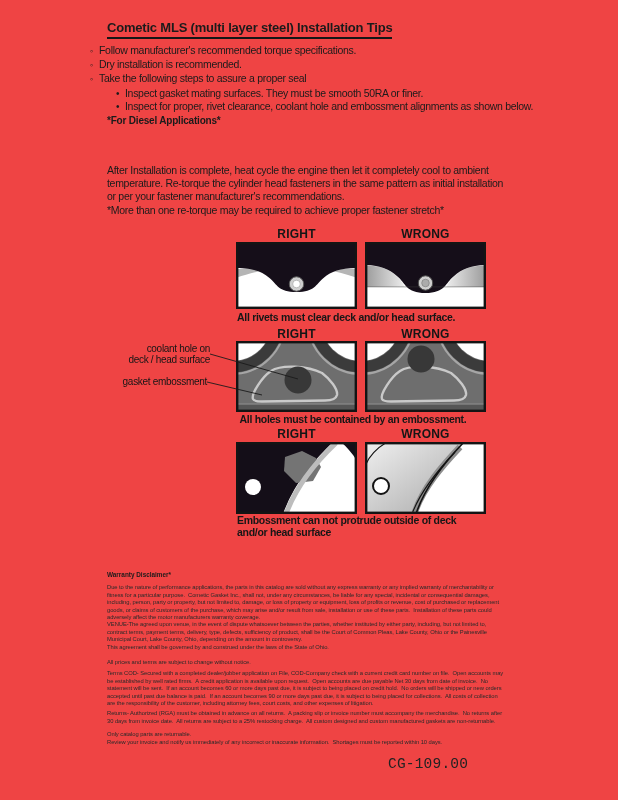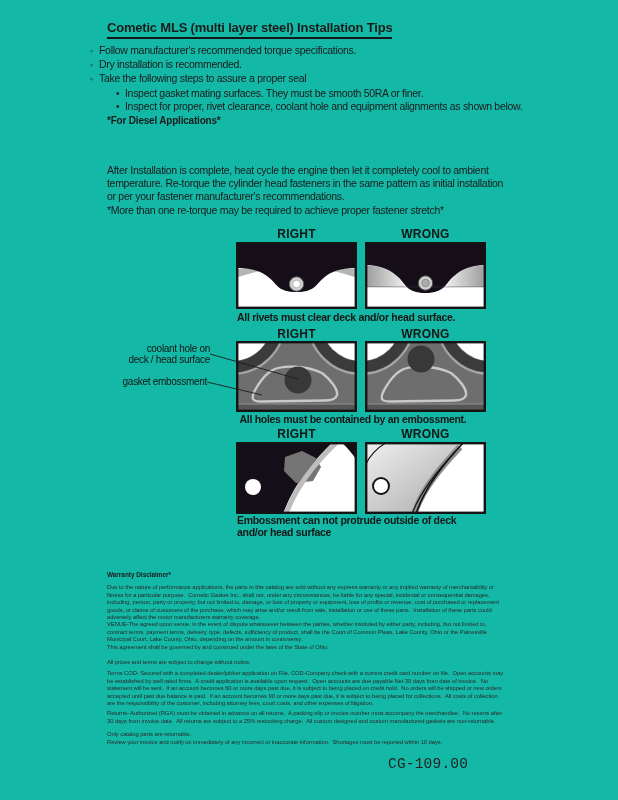--- a/index.html
+++ b/index.html
@@ -1,17 +1,17 @@
 <!DOCTYPE html>
 <html><head>
 <meta charset="utf-8">
 <style>
   html,body{margin:0;padding:0;background:#888;}
   #page{
-    position:relative;width:618px;height:800px;background:#14b8a6;
+    position:relative;width:618px;height:800px;background:#ef4444;
     font-family:"Liberation Sans","DejaVu Sans",sans-serif;color:#1b1b1b;
     overflow:hidden;margin:0 auto;
   }
   .abs{position:absolute;}
   #title{
     left:107px;top:20px;font-size:13px;font-weight:bold;letter-spacing:-0.2px;
     border-bottom:2px solid #161616;padding-bottom:2px;
   }
   #bullets{left:90px;top:44px;font-size:10.5px;letter-spacing:-0.3px;line-height:13.2px;}
   .blt{display:flex;align-items:baseline;}
@@ -51,21 +51,21 @@
     <div class="blt">
         <span class="mk">◦</span>
         <span>Take the following steps to assure a proper seal</span>
       </div>
     <div class="blt sub">
         <span class="mk">•</span>
         <span>Inspect gasket mating surfaces.  They must be smooth 50RA or finer.</span>
       </div>
     <div class="blt sub">
         <span class="mk">•</span>
-        <span>Inspect for proper, rivet clearance, coolant hole and equipment alignments as shown below.</span>
+        <span>Inspect for proper, rivet clearance, coolant hole and embossment alignments as shown below.</span>
       </div>
   </div>
 
   <div id="diesel-heading" class="abs">*For Diesel Applications*</div>
   <div id="diesel-note" class="abs bodytext">*More than one re-torque may be required to achieve proper fastener stretch*</div>
   <div id="diesel-p2" class="abs bodytext">After Installation is complete, heat cycle the engine then let it completely cool to ambient
 temperature. Re-torque the cylinder head fasteners in the same pattern as initial installation
 or per your fastener manufacturer's recommendations.</div>
 
   <div class="abs rw-label" style="left:236px;top:227px;">RIGHT</div>

